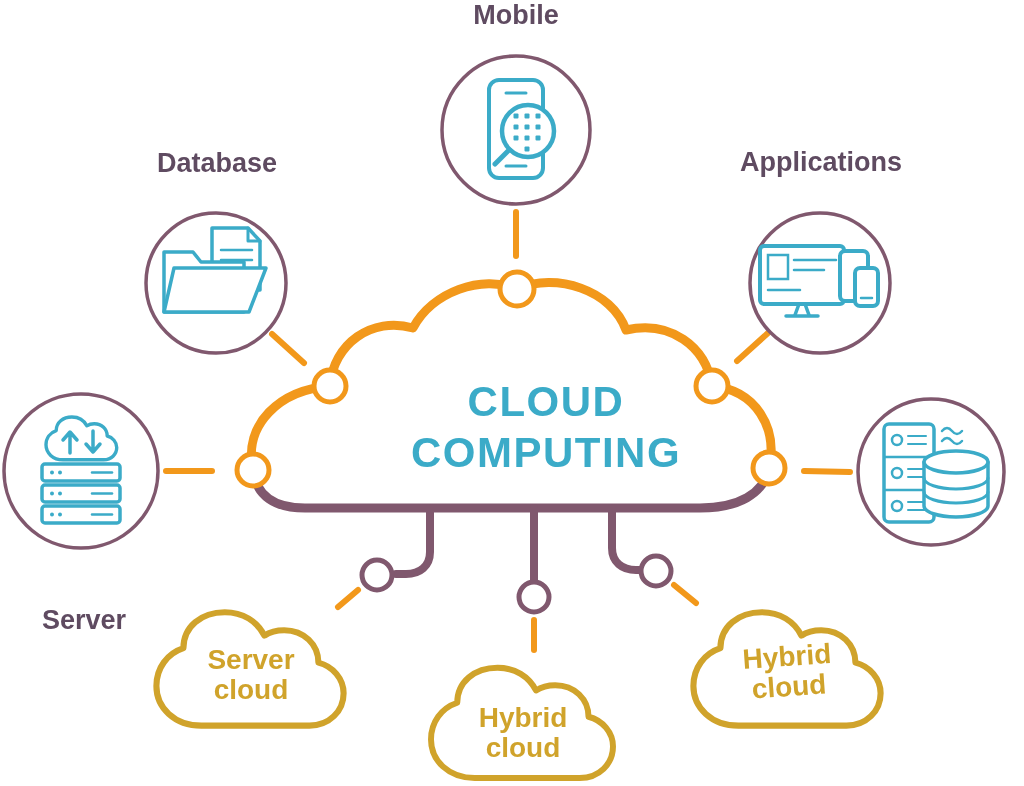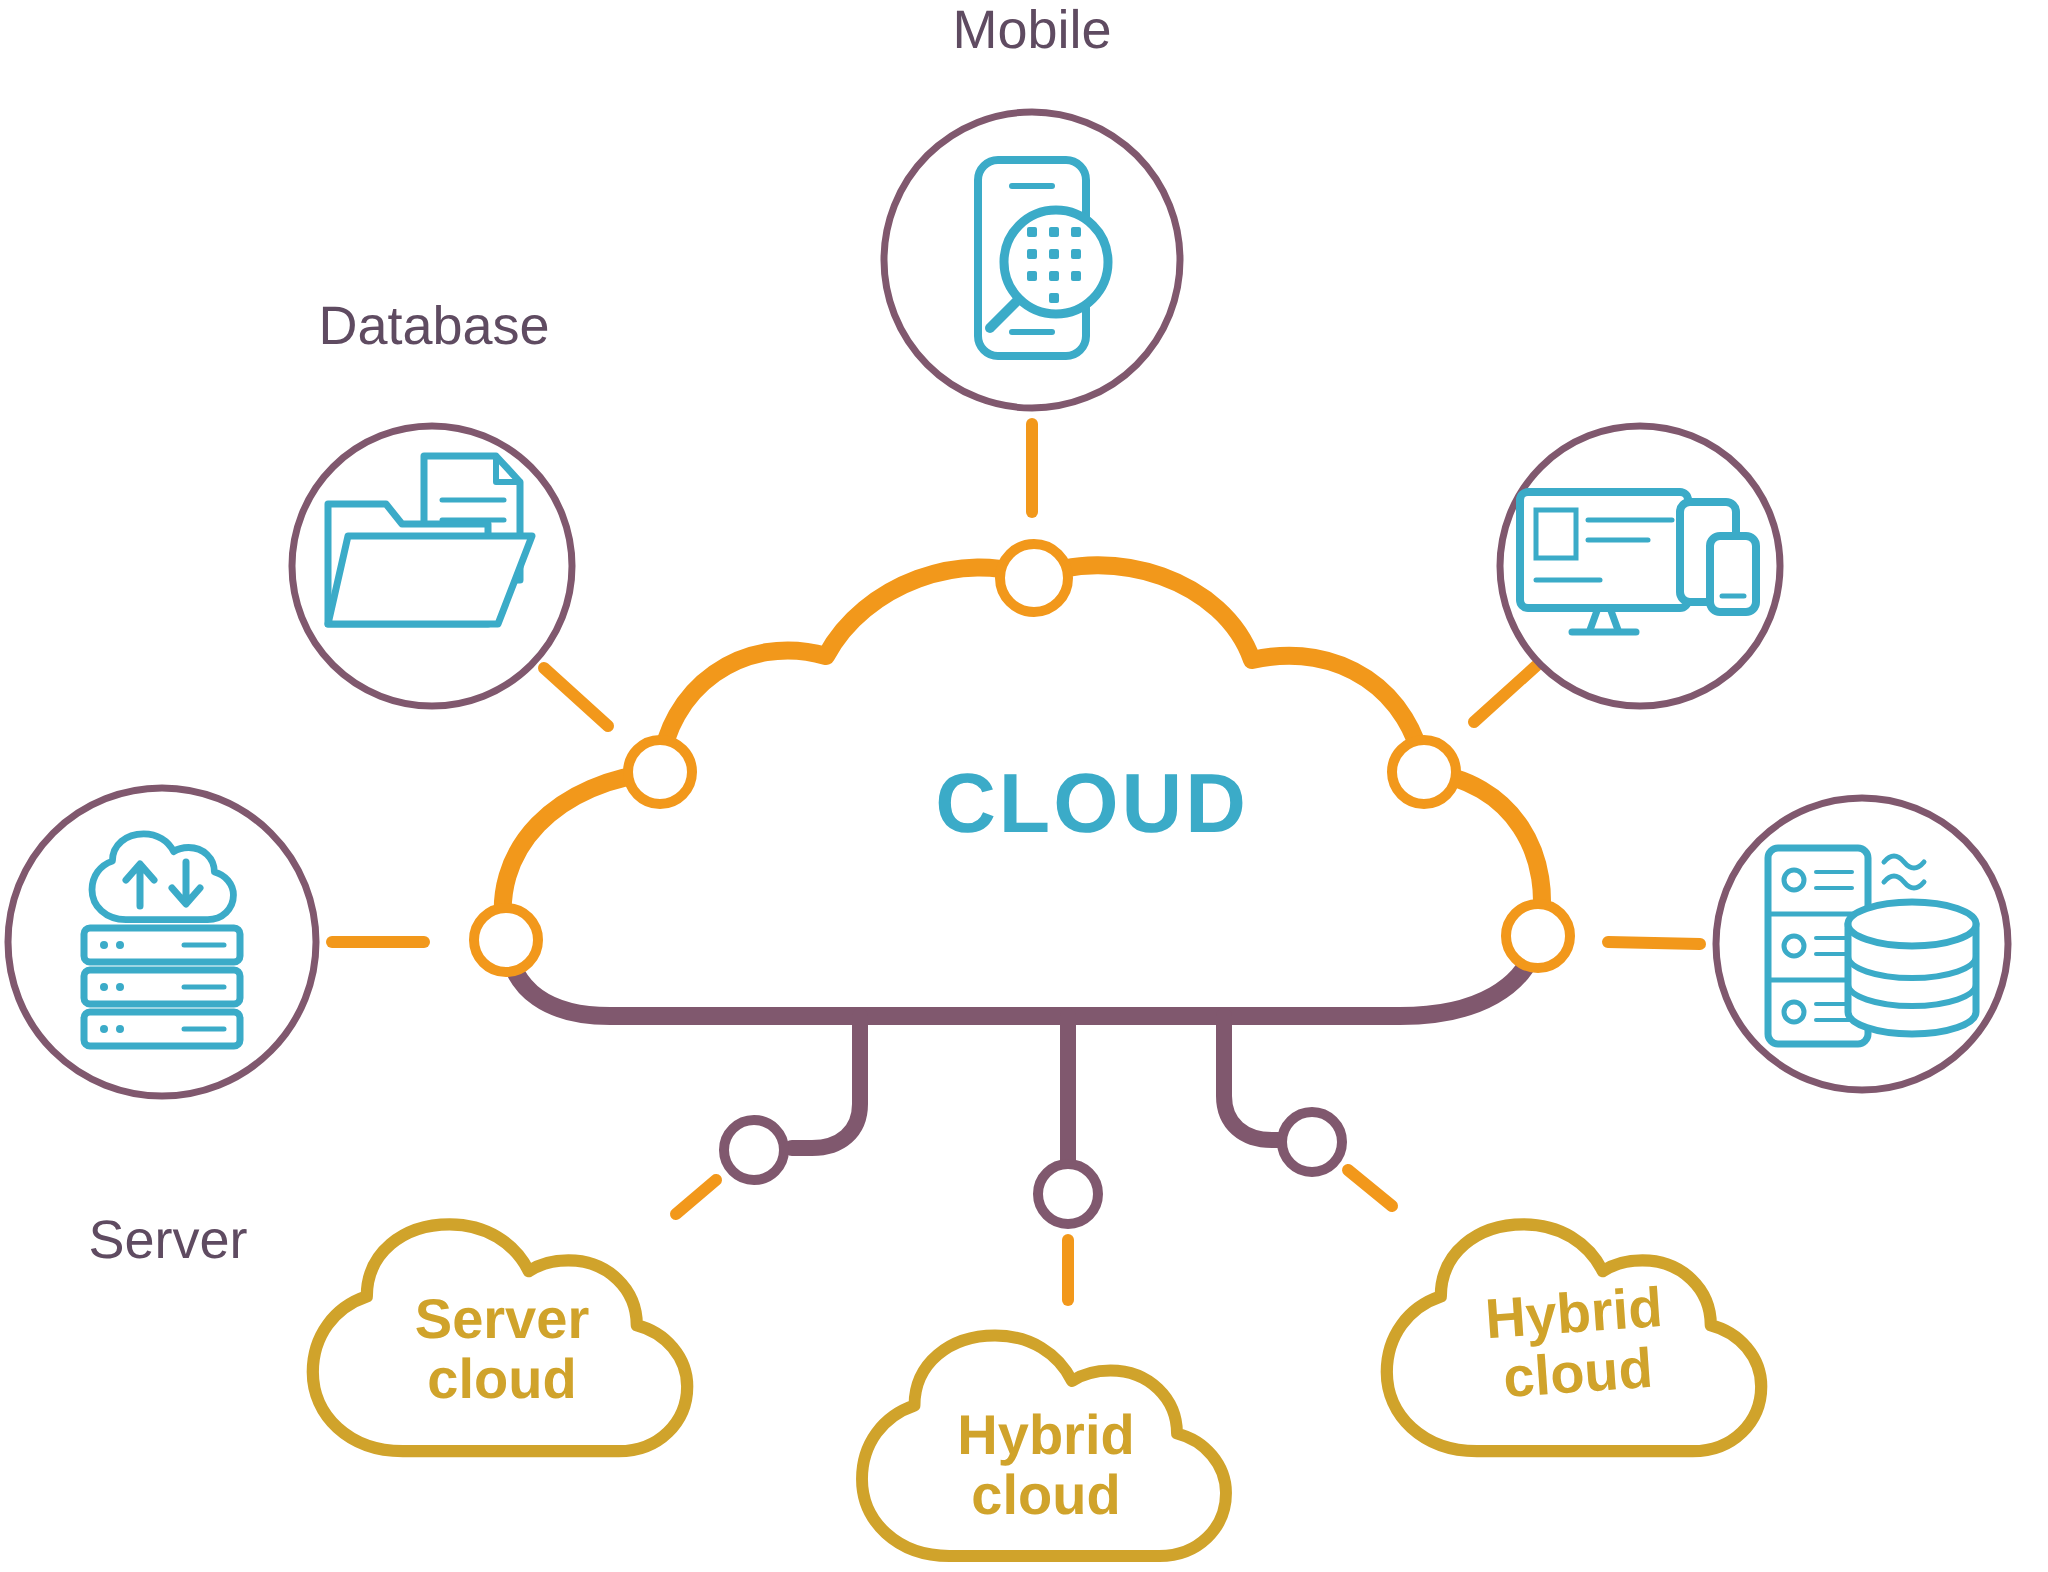--- a/index.html
+++ b/index.html
@@ -10,21 +10,21 @@
     --gold:#D0A32B;
   }
   html,body{margin:0;padding:0;background:#fff;}
   .canvas{
     position:relative;width:1024px;height:786px;background:#fff;
     font-family:"Liberation Sans", sans-serif;overflow:hidden;
   }
   .scene{position:absolute;left:0;top:0;}
   .label{
     position:absolute;transform:translateX(-50%);
-    font-weight:normal;font-size:27px;color:var(--label);white-space:nowrap;
+    font-weight:bold;font-size:27px;color:var(--label);white-space:nowrap;
   }
   .title{
     position:absolute;transform:translateX(-50%);text-align:center;
     font-weight:bold;font-size:42px;letter-spacing:1.5px;
     color:var(--teal);line-height:1.22;white-space:nowrap;
   }
   .title span{display:block;}
   .goldlabel{
     position:absolute;transform:translateX(-50%);text-align:center;
     font-weight:bold;font-size:28px;color:var(--gold);line-height:1.07;white-space:nowrap;
@@ -174,24 +174,26 @@
     <g transform="translate(431,673) scale(1.75)">
       <path class="c-gold f-white lc" stroke-width="3.4" d="M 25 60 C 10 60 0 50 0 38 C 0 28 6 20 15 17 C 15 5 25 -3 38 -3 C 48 -3 56 2 60 10 C 63 8 67 7 71 7 C 82 7 90 15 90 25 C 98 27 104 34 104 42 C 104 52 96 60 85 60 Z"></path>
     </g>
     <g transform="translate(693.4,617.6) scale(1.8)">
       <path class="c-gold f-white lc" stroke-width="3.4" d="M 25 60 C 10 60 0 50 0 38 C 0 28 6 20 15 17 C 15 5 25 -3 38 -3 C 48 -3 56 2 60 10 C 63 8 67 7 71 7 C 82 7 90 15 90 25 C 98 27 104 34 104 42 C 104 52 96 60 85 60 Z"></path>
     </g>
   </svg>
 
   <div class="label" style="left:516px;top:0px">Mobile</div>
   <div class="label" style="left:217px;top:148px">Database</div>
+  <div class="label" style="left:821px;top:147px">Applications</div>
   <div class="label" style="left:84px;top:605px">Server</div>
 
   <div class="title" style="left:546px;top:376px">
     <span>CLOUD</span>
+    <span>COMPUTING</span>
   </div>
 
   <div class="goldlabel" style="left:251px;top:645px">
     <span>Server</span>
     <span>cloud</span>
   </div>
   <div class="goldlabel" style="left:523px;top:703px">
     <span>Hybrid</span>
     <span>cloud</span>
   </div>

